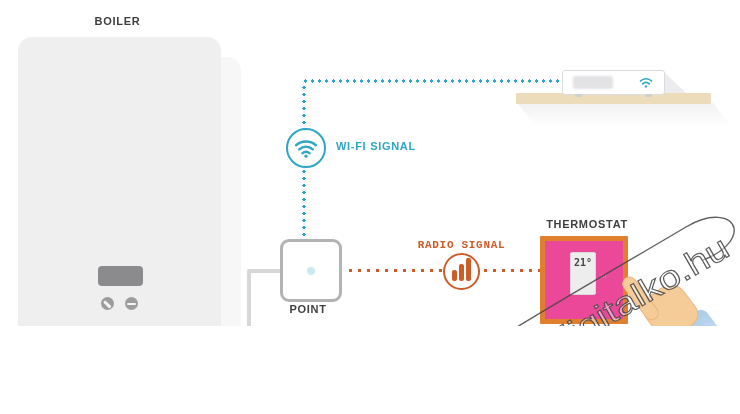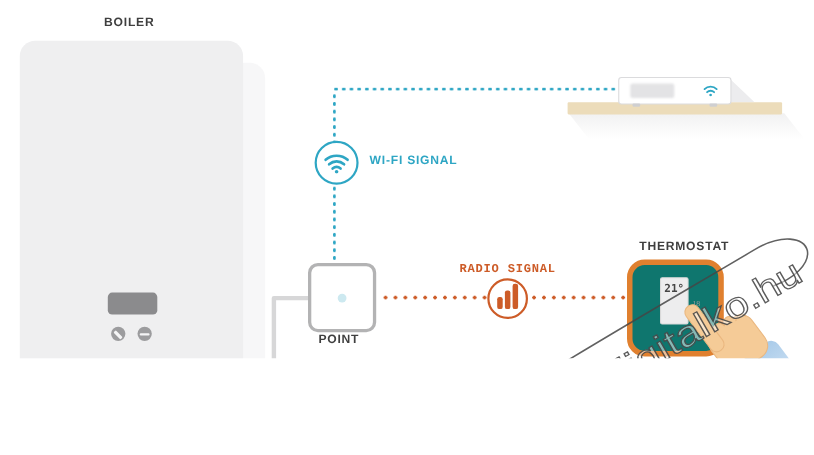--- a/index.html
+++ b/index.html
@@ -52,21 +52,21 @@
   .router-shadow{left:664px;top:72px;width:22px;height:21px;background:#ececee;
     clip-path:polygon(0 0,100% 100%,0 100%);}
   .router{left:562px;top:70px;width:101px;height:23px;background:#fff;border:1px solid #dbdbdd;border-radius:3px;}
   .router::before,.router::after{content:"";position:absolute;bottom:-3px;width:7px;height:3px;
     background:#cfcfd1;border-radius:1px;}
   .router::before{left:12px;} .router::after{right:12px;}
   .router-logo{position:absolute;left:10px;top:5px;width:40px;height:13px;background:#e3e3e5;
     border-radius:2px;filter:blur(1px);}
 
   
-  .thermostat{left:570px;top:236px;width:78px;height:78px;background:#0f766e;border:5px solid #e0802f;border-radius:16px;}
+  .thermostat{left:540px;top:236px;width:78px;height:78px;background:#ec4899;border:5px solid #e0802f;border-radius:1px;}
   .thermo-display{position:absolute;left:25px;top:11px;width:24px;height:41px;background:#ededee;
     border:1px solid #d9d9d9;border-radius:2px;display:flex;flex-direction:column;align-items:center;}
   .thermo-temp{font-family:"DejaVu Sans Mono",monospace;font-size:10px;font-weight:700;color:#454545;margin-top:4px;}
   .thermo-setpoint{font-family:Liberation Serif, serif;font-size:7px;color:#9f9f9f;margin-top:4px;margin-left:40px;}
 
   svg{display:block;}
   .overlay{left:0;top:0;pointer-events:none;}
 </style>
 </head>
 <body>
@@ -116,21 +116,21 @@
   <div class="abs router-shadow"></div>
   <div class="abs router">
     <div class="router-logo"></div>
     <svg style="position:absolute;right:11px;top:6px;" width="14" height="11" viewBox="0 0 14 11">
       <path d="M1.5 4 C4.5 1 9.5 1 12.5 4" fill="none" stroke="#2ea6c4" stroke-width="1.7" stroke-linecap="round"></path>
       <path d="M3.8 6.8 C5.6 5 8.4 5 10.2 6.8" fill="none" stroke="#2ea6c4" stroke-width="1.7" stroke-linecap="round"></path>
       <circle cx="7" cy="9.4" r="1.2" fill="#2ea6c4"></circle>
     </svg>
   </div>
 
-  <div class="abs label" style="left:561px;top:218px;width:122px;text-align:center;">THERMOSTAT</div>
+  <div class="abs label" style="left:526px;top:218px;width:122px;text-align:center;">THERMOSTAT</div>
   <div class="abs thermostat">
     <div class="thermo-display">
       <span class="thermo-temp">21°</span>
       <span class="thermo-setpoint">18</span>
     </div>
   </div>
 
   <svg class="abs" style="left:555px;top:248px;" width="185" height="166" viewBox="0 0 185 166">
     <defs>
       <linearGradient id="sleeveGrad" x1="0" y1="0" x2="0" y2="1">

